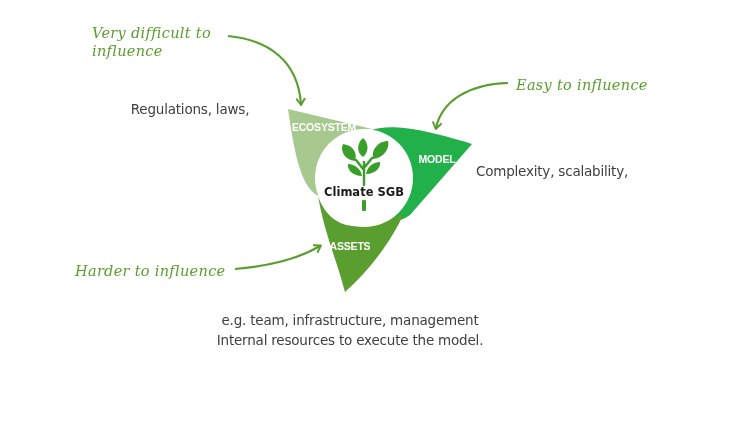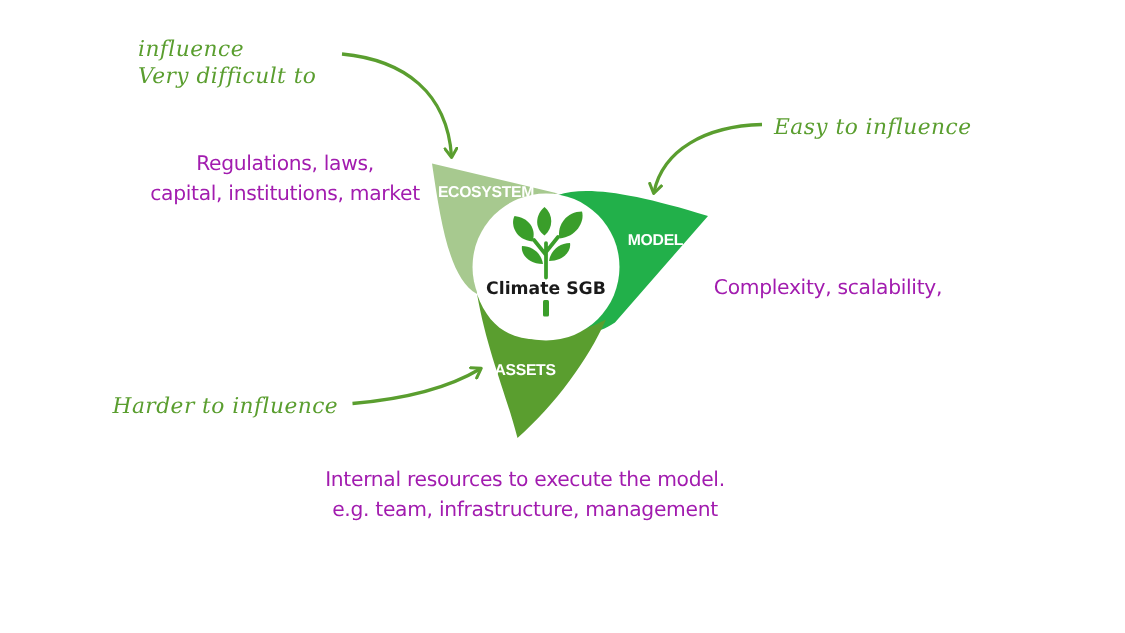--- a/index.html
+++ b/index.html
@@ -1,19 +1,19 @@
 <!DOCTYPE html>
 <html><head>
   <meta charset="utf-8">
   <style>
     html, body { margin: 0; padding: 0; background: #ffffff; }
     body { width: 750px; height: 422px; position: relative; overflow: hidden; font-family: "DejaVu Sans", sans-serif; }
     .desc {
       position: absolute;
-      color: #a21caf;
+      color: #404040;
       font-family: "DejaVu Sans", sans-serif;
       font-size: 13.5px;
       line-height: 20px;
       text-align: center;
       letter-spacing: -0.2px;
     }
     .desc div { white-space: nowrap; }
     .hand {
       position: absolute;
       color: #5a9e2f;
@@ -36,40 +36,39 @@
       font-family: "DejaVu Sans", sans-serif;
       font-weight: bold;
       font-size: 11.5px;
       fill: #1a1a1a;
     }
   </style>
 </head>
 <body>
 
 <div class="hand" style="left:92px; top:24px;">
+  <div>Very difficult to</div>
   <div>influence</div>
-  <div>Very difficult to</div>
 </div>
 <div class="hand" style="left:516px; top:76px;">
   <div>Easy to influence</div>
 </div>
 <div class="hand" style="left:75px; top:262px;text-align:center;">
   <div>Harder to influence</div>
 </div>
 
 <div class="desc" style="left:100px; top:99px; width:180px;">
   <div>Regulations, laws,</div>
-  <div>capital, institutions, market</div>
 </div>
-<div class="desc" style="left:462px; top:161px; width:180px;margin-top:21px;">
+<div class="desc" style="left:462px; top:161px; width:180px;">
   <div>Complexity, scalability,</div>
 </div>
 <div class="desc" style="left:180px; top:310px; width:340px;">
+  <div>e.g. team, infrastructure, management</div>
   <div>Internal resources to execute the model.</div>
-  <div>e.g. team, infrastructure, management</div>
 </div>
 
 <svg class="diagram" width="750" height="422" viewBox="0 0 750 422">
   <defs>
     <marker id="arrowhead" markerWidth="10" markerHeight="10" refX="6" refY="5" orient="auto" markerUnits="userSpaceOnUse">
       <path d="M1,1 L7,5 L1,9" fill="none" stroke="#5a9e2f" stroke-width="2" stroke-linecap="round" stroke-linejoin="round"></path>
     </marker>
   </defs>
 
   <path d="M228,36 C270,40 298,62 301,104" fill="none" stroke="#5a9e2f" stroke-width="2.2" marker-end="url(#arrowhead)"></path>

